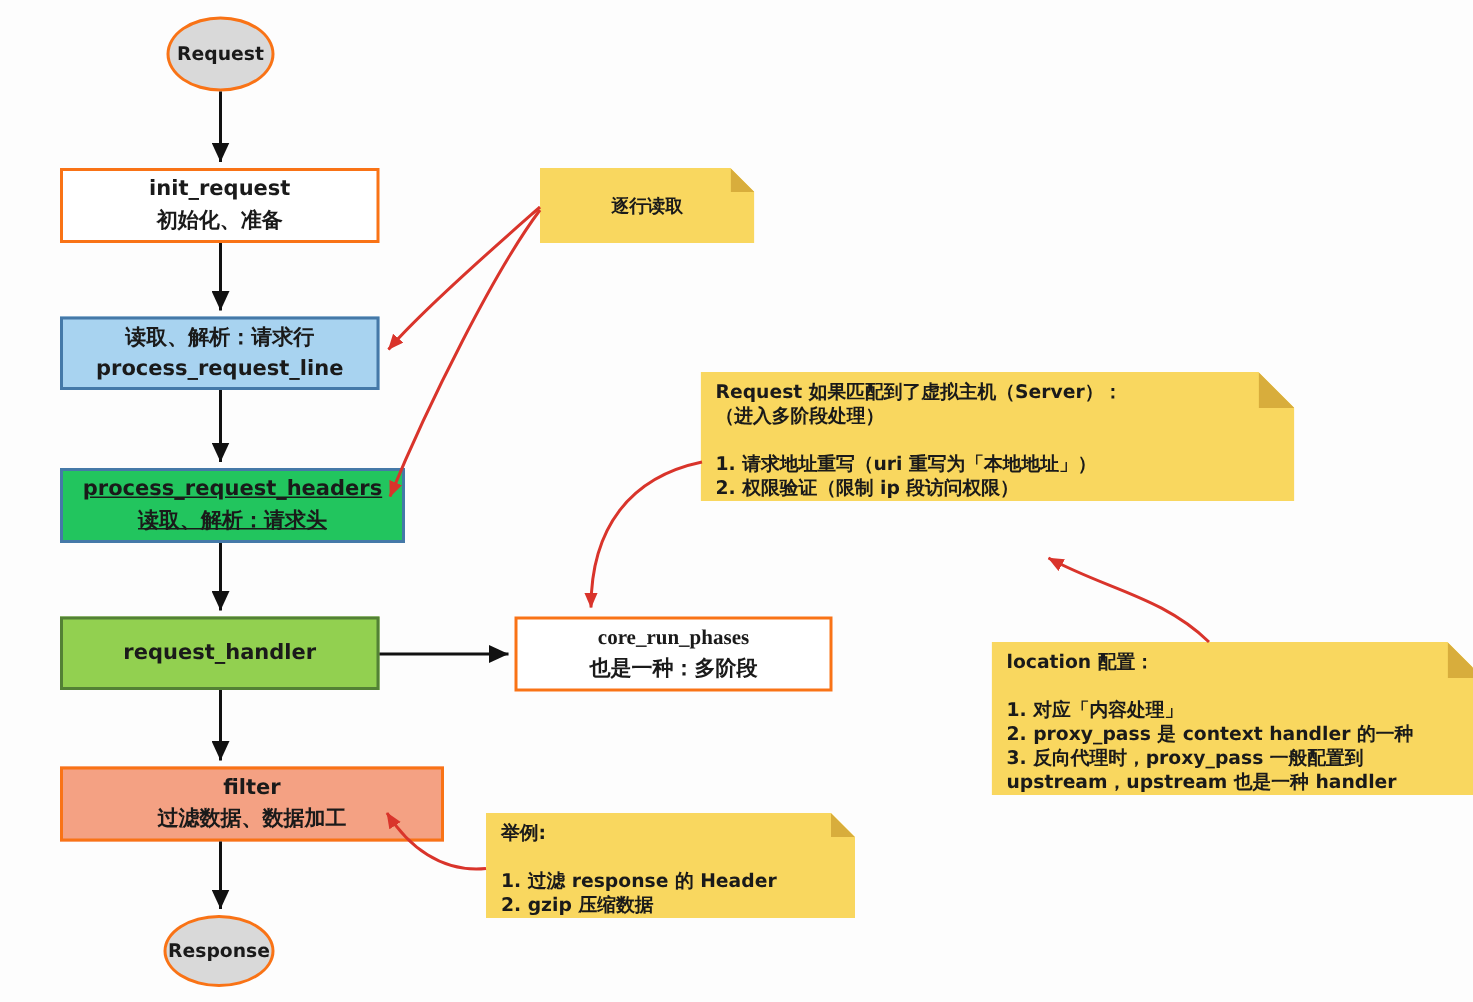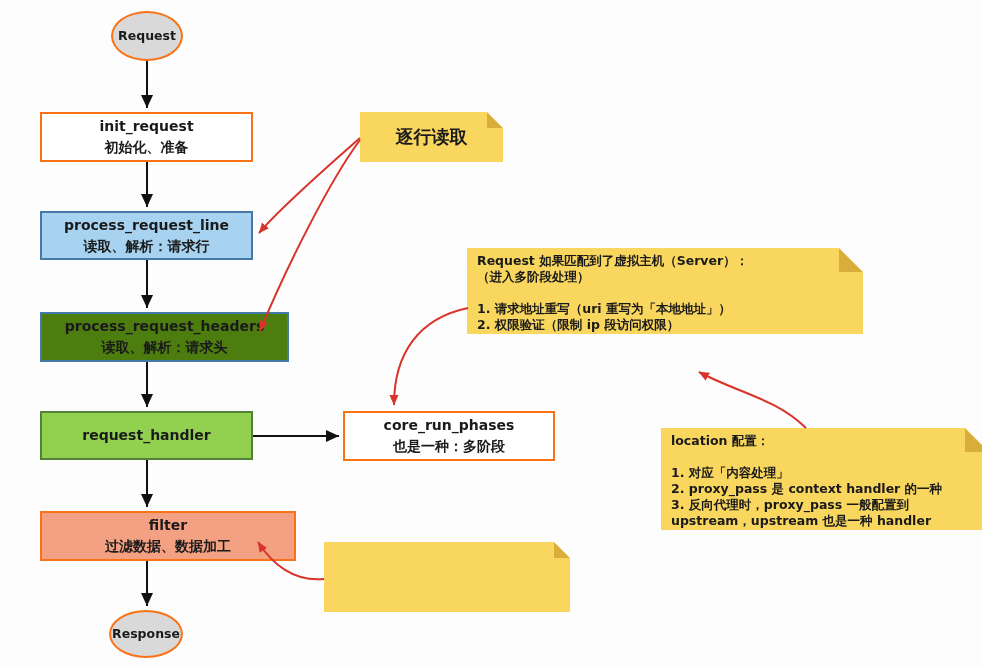--- a/index.html
+++ b/index.html
@@ -2,50 +2,50 @@
 <html><head>
 <meta charset="utf-8">
 <style>
   html,body{margin:0;padding:0;}
   body{width:982px;height:668px;position:relative;background:#fdfdfd;font-family:"DejaVu Sans",sans-serif;color:#1a1a1a;overflow:hidden;}
   .node{position:absolute;box-sizing:border-box;border:2px solid #f97316;background:#fff;display:flex;flex-direction:column;justify-content:center;align-items:center;font-weight:bold;font-size:14px;line-height:1.5;text-align:center;}
   .ellipse{border-radius:50%;background:#d9d9d9;font-size:12.5px;}
   .note{position:absolute;box-sizing:border-box;background:#f9d75f;font-weight:bold;font-size:12.5px;line-height:16px;--f:16px;clip-path:polygon(0 0,calc(100% - var(--f)) 0,100% var(--f),100% 100%,0 100%);}
   .note .fold{position:absolute;top:0;right:0;width:var(--f);height:var(--f);background:#d8ad3c;clip-path:polygon(0 0,100% 100%,0 100%);}
   .note .txt{position:absolute;left:10px;top:5px;right:8px;white-space:pre-line;}
-  .note.center .txt{left:0;right:0;top:0;bottom:0;display:flex;align-items:center;justify-content:center;font-size:18px;text-align:right;}
+  .note.center .txt{left:0;right:0;top:0;bottom:0;display:flex;align-items:center;justify-content:center;font-size:12px;text-align:right;}
   svg.overlay{position:absolute;left:0;top:0;pointer-events:none;}
 </style>
 </head>
 <body>
 
 <div class="node ellipse" style="left:111px;top:11px;width:72px;height:50px;">
   <span>Request</span>
 </div>
 
 <div class="node" style="left:40px;top:112px;width:213px;height:50px;">
   <span>init_request</span>
   <span>初始化、准备</span>
 </div>
 
 <div class="node" style="left:40px;top:211px;width:213px;height:49px;background:#a8d3f0;border-color:#4579a8;">
+  <span>读取、解析：请求行</span>
   <span>process_request_line</span>
-  <span>读取、解析：请求行</span>
 </div>
 
-<div class="node" style="left:40px;top:312px;width:249px;height:50px;background:#4d7c0f;border-color:#4579a8;">
+<div class="node" style="left:40px;top:312px;width:230px;height:50px;background:#22c55e;border-color:#4579a8;text-decoration:underline;">
   <span>process_request_headers</span>
   <span>读取、解析：请求头</span>
 </div>
 
 <div class="node" style="left:40px;top:411px;width:213px;height:49px;background:#92d050;border-color:#538135;text-align:center;">
   <span>request_handler</span>
 </div>
 
-<div class="node" style="left:343px;top:411px;width:212px;height:50px;">
+<div class="node" style="left:343px;top:411px;width:212px;height:50px;font-family:Liberation Serif, serif;">
   <span>core_run_phases</span>
   <span>也是一种：多阶段</span>
 </div>
 
 <div class="node" style="left:40px;top:511px;width:256px;height:50px;background:#f4a183;">
   <span>filter</span>
   <span>过滤数据、数据加工</span>
 </div>
 
 <div class="node ellipse" style="left:109px;top:610px;width:74px;height:48px;">
@@ -73,20 +73,24 @@
   <div class="txt">location 配置：
 
 1. 对应「内容处理」
 2. proxy_pass 是 context handler 的一种
 3. 反向代理时，proxy_pass 一般配置到
 upstream，upstream 也是一种 handler</div>
 </div>
 
 <div class="note" style="left:324px;top:542px;width:246px;height:70px;">
   <div class="fold"></div>
+  <div class="txt">举例:
+
+1. 过滤 response 的 Header
+2. gzip 压缩数据</div>
 </div>
 
 <svg class="overlay" width="982" height="668" viewBox="0 0 982 668">
   <defs>
     <marker id="mb" markerUnits="userSpaceOnUse" markerWidth="14" markerHeight="12" refX="13" refY="6" orient="auto">
       <path d="M0,0 L13,6 L0,12 Z" fill="#111"></path>
     </marker>
     <marker id="mr" markerUnits="userSpaceOnUse" markerWidth="12" markerHeight="10" refX="10" refY="4.5" orient="auto">
       <path d="M0,0 L10.5,4.5 L0,9 Z" fill="#d9342b"></path>
     </marker>

